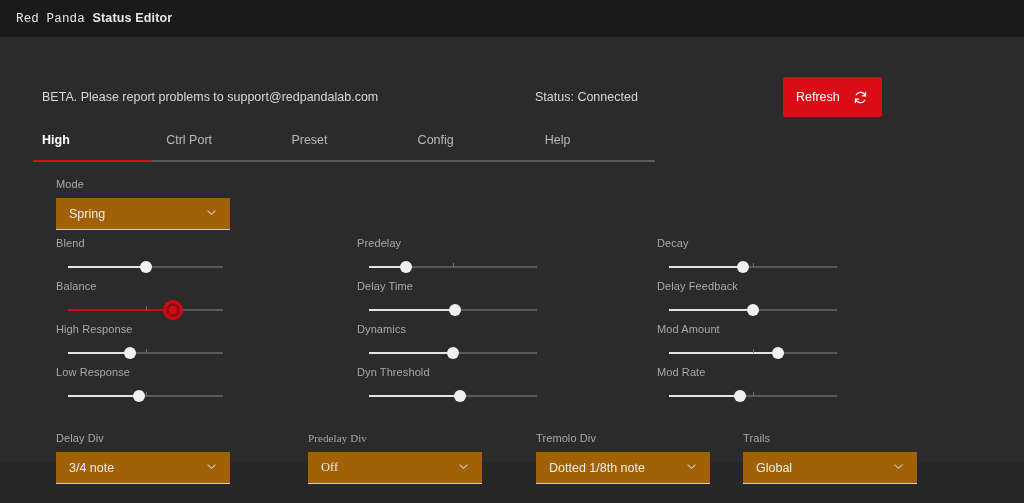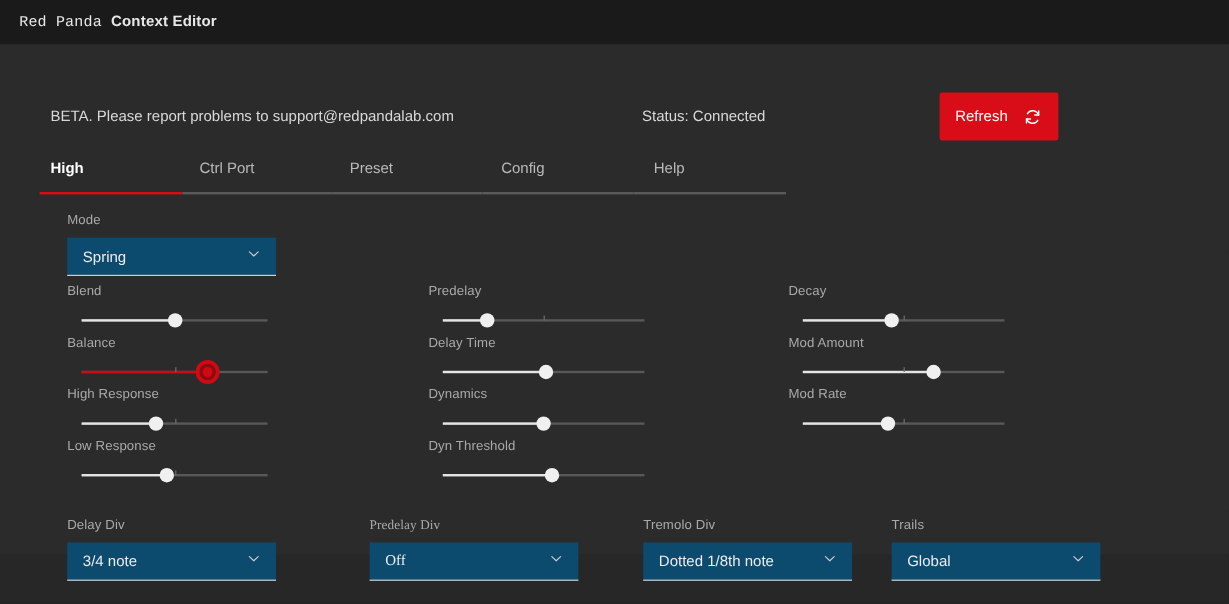--- a/index.html
+++ b/index.html
@@ -123,21 +123,21 @@
     font-size: 11px;
     color: #a9a9a9;
     letter-spacing: .1px;
     white-space: nowrap;
   }
 
   
   .select-box {
     width: 174px;
     height: 32px;
-    background: #0c4a6e;
+    background: #a16207;
     border-bottom: 1px solid #cfcfcf;
     display: flex;
     align-items: center;
     justify-content: space-between;
     padding: 0 12px 0 13px;
     cursor: pointer;
     margin-top: 8px;
   }
   .select-box .val {
     font-size: 12.5px;
@@ -233,21 +233,21 @@
   .bot-2 { left: 308px; font-family: Liberation Serif, serif; }
   .bot-3 { left: 536px; }
   .bot-4 { left: 743px; }
   .bottom-row .select-box { width: 174px; }
 </style>
 </head>
 <body>
 
 <div class="titlebar">
   <div class="app-title">
-    <span class="brand">Red Panda </span><span class="prod">Context Editor</span>
+    <span class="brand">Red Panda </span><span class="prod">Status Editor</span>
   </div>
 </div>
 
 <div class="surface">
 
   <div class="info-row">
     <div class="beta-note">BETA. Please report problems to support@redpandalab.com</div>
     <div class="status-note">Status: Connected</div>
     <button class="refresh-btn">
       <span>Refresh</span>
@@ -358,20 +358,28 @@
       <div class="slider-row">
         <div class="fld-label">Decay</div>
         <div class="track-wrap">
           <div class="track-bg"></div>
           <div class="track-fill" style="width: 44%;"></div>
           <div class="tick" style="left: 50%;"></div>
           <div class="knob" style="left: 44%;"></div>
         </div>
       </div>
       <div class="slider-row">
+        <div class="fld-label">Delay Feedback</div>
+        <div class="track-wrap">
+          <div class="track-bg"></div>
+          <div class="track-fill" style="width: 50%;"></div>
+          <div class="knob" style="left: 50%;"></div>
+        </div>
+      </div>
+      <div class="slider-row">
         <div class="fld-label">Mod Amount</div>
         <div class="track-wrap">
           <div class="track-bg"></div>
           <div class="track-fill" style="width: 65%;"></div>
           <div class="tick" style="left: 50%;"></div>
           <div class="knob" style="left: 65%;"></div>
         </div>
       </div>
       <div class="slider-row">
         <div class="fld-label">Mod Rate</div>

